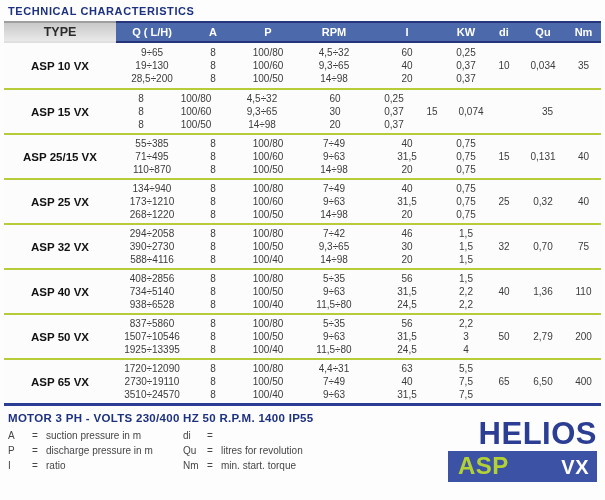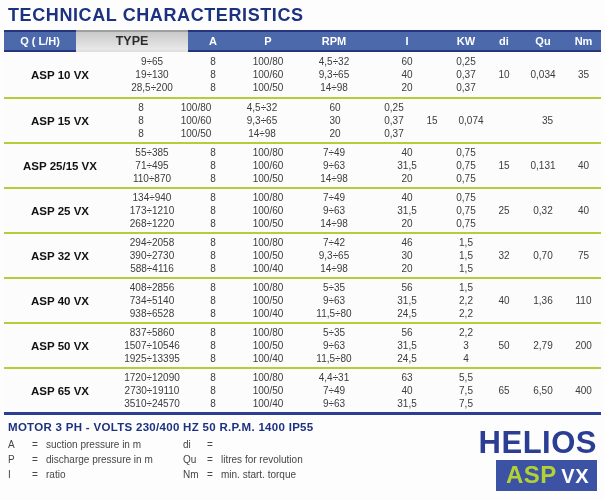--- a/index.html
+++ b/index.html
@@ -1,20 +1,20 @@
 <!DOCTYPE html>
 <html><head>
 <meta charset="utf-8">
 <style>
   * { margin:0; padding:0; box-sizing:border-box; }
   body { font-family:"Liberation Sans", sans-serif; background:#ffffff; }
   .page { position:relative; width:605px; height:500px; background:#fdfdfd; overflow:hidden; }
 
   .page-title {
-    font-size:18px; font-weight:bold; letter-spacing:0.6px;
+    font-size:11px; font-weight:bold; letter-spacing:0.6px;
     color:#1c3180; padding:5px 0 4px 8px;
   }
 
   
   .chars-table { margin:0 4px; border-bottom:3px solid #2c3e94; }
   .thead { display:flex; }
   .cell { text-align:center; }
   .col-type { width:112px; }
   .col-q    { width:72px; }
   .col-a    { width:50px; }
@@ -60,33 +60,33 @@
   .note-star { color:#1c3180; font-weight:bold; }
   .brand {
     font-size:31px; font-weight:bold; color:#2c3e94;
     letter-spacing:0.5px; line-height:1.0; margin-top:6px;
   }
   .badge {
     display:inline-block; background:#3c52a4; padding:3px 8px 4px 10px;
     margin-top:2px; line-height:1;
   }
   .badge-asp { color:#b2d233; font-size:24px; font-weight:bold; letter-spacing:0.5px; }
-  .badge-vx  { color:#ffffff; font-size:20px; font-weight:bold; letter-spacing:0.5px; }
+  .badge-vx  { color:#ffffff; font-size:20px; font-weight:bold; letter-spacing:0.5px;margin-left:48px; }
 </style>
 </head>
 <body>
 
 <div class="page">
 
   <div class="page-title">TECHNICAL CHARACTERISTICS</div>
 
   <div class="chars-table">
     <div class="thead">
+      <div class="cell col-type th-type">TYPE</div>
       <div class="cell col-q th">Q ( L/H)</div>
-      <div class="cell col-type th-type">TYPE</div>
       <div class="cell col-a th">A</div>
       <div class="cell col-p th">P</div>
       <div class="cell col-rpm th">RPM</div>
       <div class="cell col-i th">I</div>
       <div class="cell col-kw th">KW</div>
       <div class="cell col-di th">di</div>
       <div class="cell col-qu th">Qu</div>
       <div class="cell col-nm th">Nm</div>
     </div>
     <div class="tbody">

